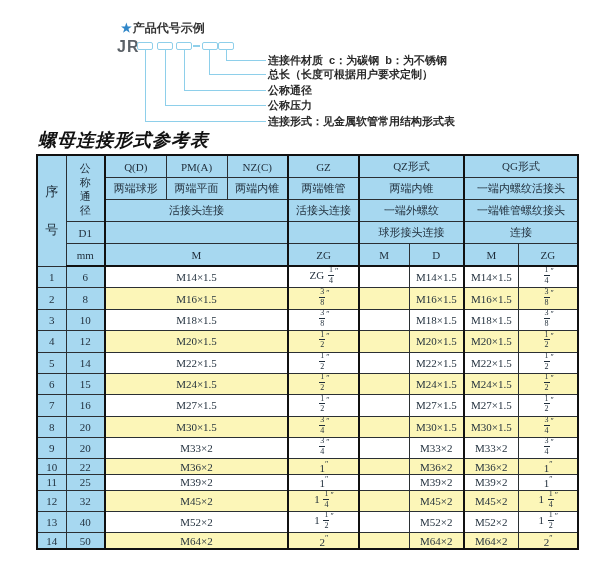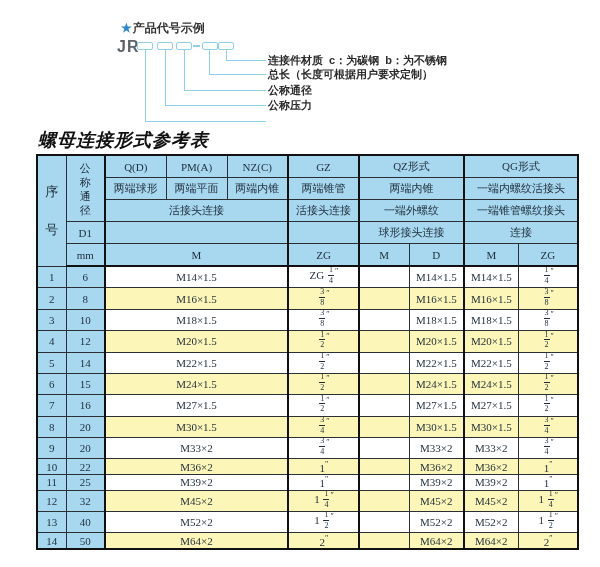--- a/index.html
+++ b/index.html
@@ -66,20 +66,21 @@
   <div class="conn" style="left:226px;top:50px;width:39px;height:10px"></div>
   <div class="conn" style="left:209px;top:50px;width:56px;height:24px"></div>
   <div class="conn" style="left:184px;top:50px;width:81px;height:40px"></div>
   <div class="conn" style="left:165px;top:50px;width:100px;height:55px"></div>
   <div class="conn" style="left:145px;top:50px;width:120px;height:71px"></div>
 
   <div class="diag-label" style="top:54px">连接件材质  c：为碳钢  b：为不锈钢</div>
   <div class="diag-label" style="top:68px">总长（长度可根据用户要求定制）</div>
   <div class="diag-label" style="top:84px">公称通径</div>
   <div class="diag-label" style="top:99px">公称压力</div>
+  <div class="diag-label" style="top:115px">连接形式：见金属软管常用结构形式表</div>
 
   <h2 class="tbl-title">螺母连接形式参考表</h2>
 
   <table class="ref">
     <colgroup>
       <col style="width:29px">
         <col style="width:39px">
       <col style="width:61px">
         <col style="width:61px">
         <col style="width:61px">

